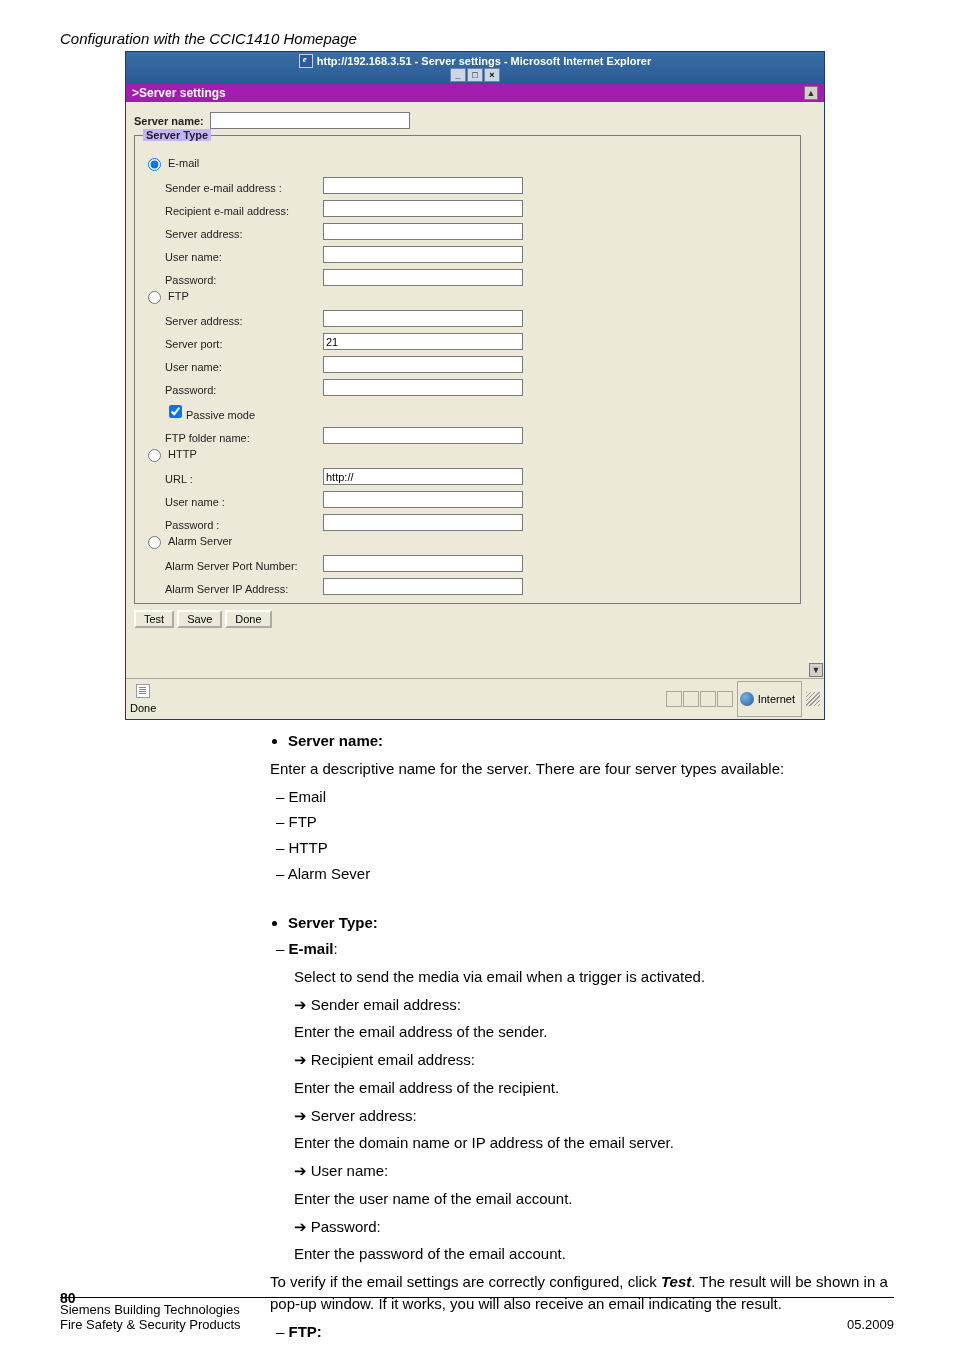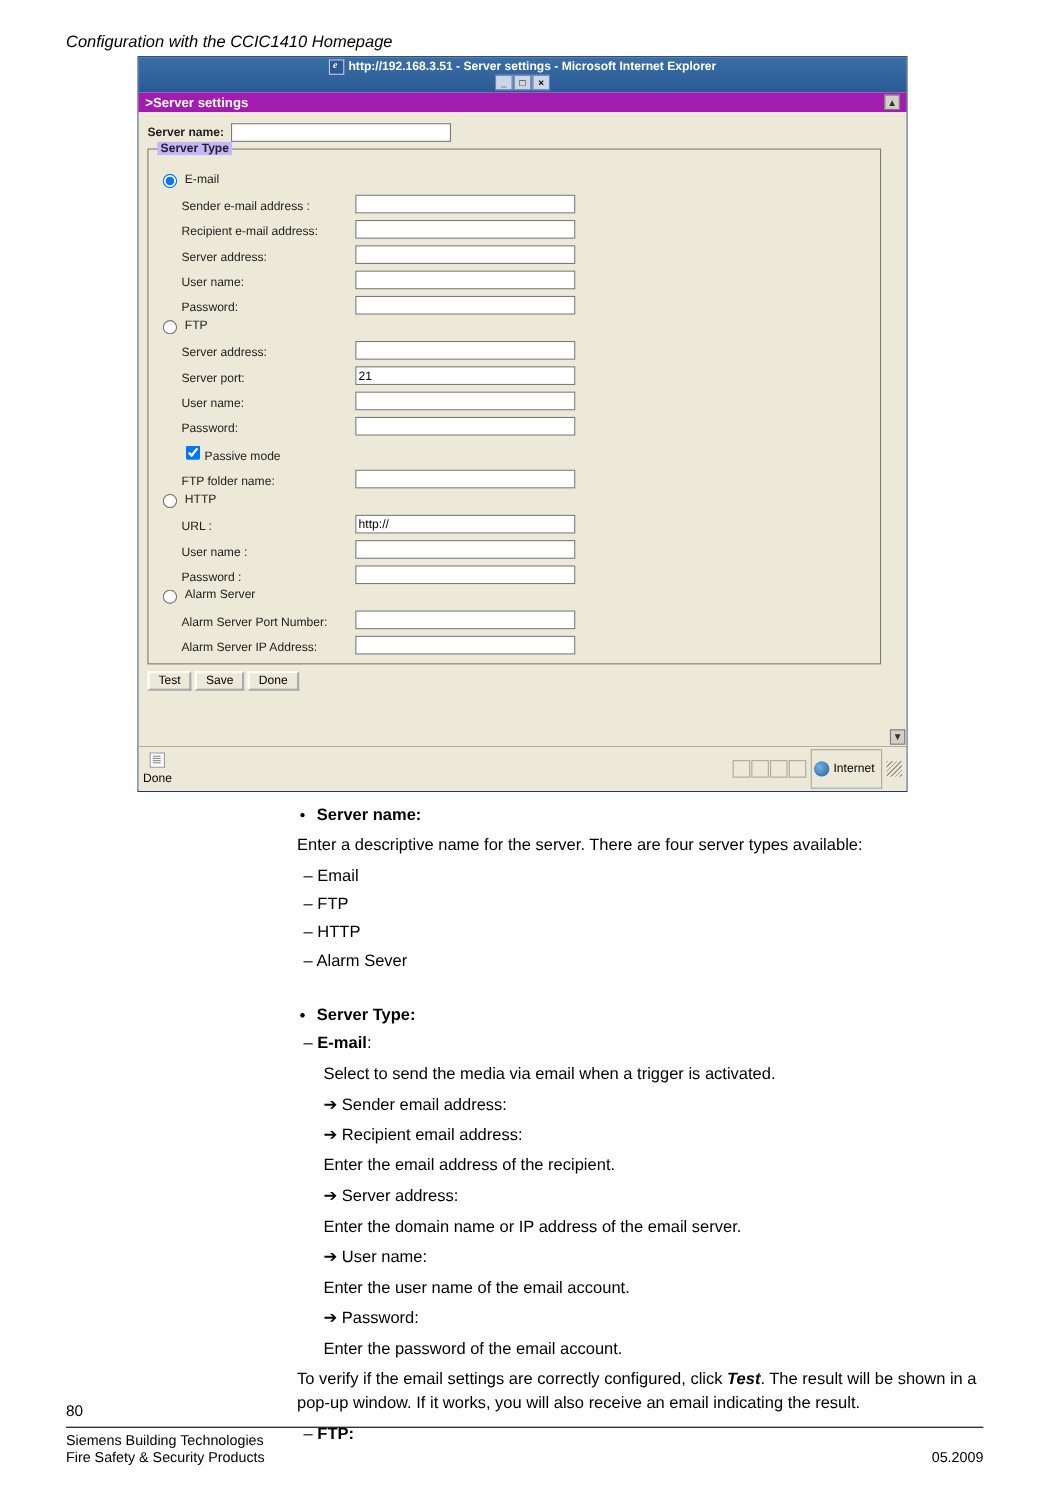--- a/index.html
+++ b/index.html
@@ -60,21 +60,21 @@
   .doc { margin-left: 210px; margin-top: 10px; font-size: 15px; line-height: 1.45; }
   .doc ul.bul { list-style: disc; padding-left: 18px; margin: 2px 0; }
   .doc ul.bul > li { margin: 2px 0; }
   .doc ul.dash { list-style:none; padding-left: 6px; margin:4px 0; }
   .doc ul.dash > li { margin:4px 0; }
   .doc ul.dash > li:before { content:"\2013  "; }
   .arrow { padding-left: 18px; }
   .arrow:before { content:"\2794  "; }
   .ind { padding-left: 18px; }
   .doc p { margin: 6px 0; }
-  .pgnum { position:absolute; left:60px; bottom:60px; font-size:14px; }
+  .pgnum { position:absolute; left:60px; bottom:44px; font-size:14px;font-weight:bold; }
   .footer { position:absolute; left:60px; right:60px; bottom:18px; border-top:1px solid #000; display:flex; justify-content:space-between; font-size:13px; padding-top:4px; }
   .footer .fl { display:flex; flex-direction:column; }
 </style>
 </head>
 <body>
 
 <div class="page">
   <div class="config-header">Configuration with the CCIC1410 Homepage</div>
 
   <div class="ie-window">
@@ -231,20 +231,21 @@
     </ul>
     <br>
     <ul class="bul">
         <li><b>Server Type:</b></li>
       </ul>
     <ul class="dash">
       <li>
         <b>E-mail</b><span>:</span>
         <p class="ind">Select to send the media via email when a trigger is activated.</p>
         <p class="ind arrow">Sender email address:</p>
+        <p class="ind">Enter the email address of the sender.</p>
         <p class="ind arrow">Recipient email address:</p>
         <p class="ind">Enter the email address of the recipient.</p>
         <p class="ind arrow">Server address:</p>
         <p class="ind">Enter the domain name or IP address of the email server.</p>
         <p class="ind arrow">User name:</p>
         <p class="ind">Enter the user name of the email account.</p>
         <p class="ind arrow">Password:</p>
         <p class="ind">Enter the password of the email account.</p>
       </li>
     </ul>

